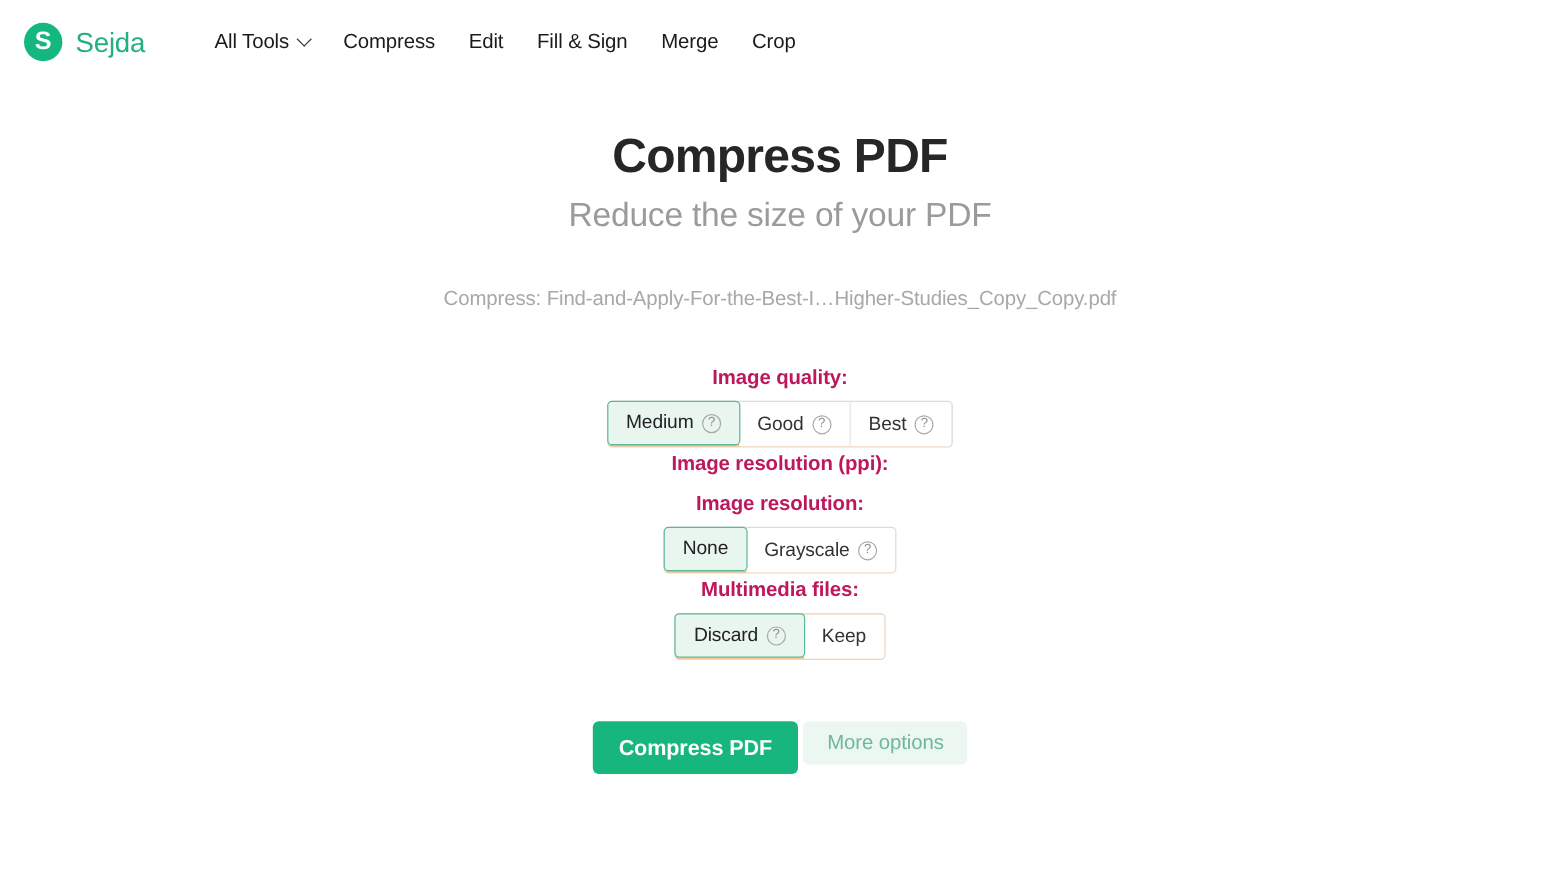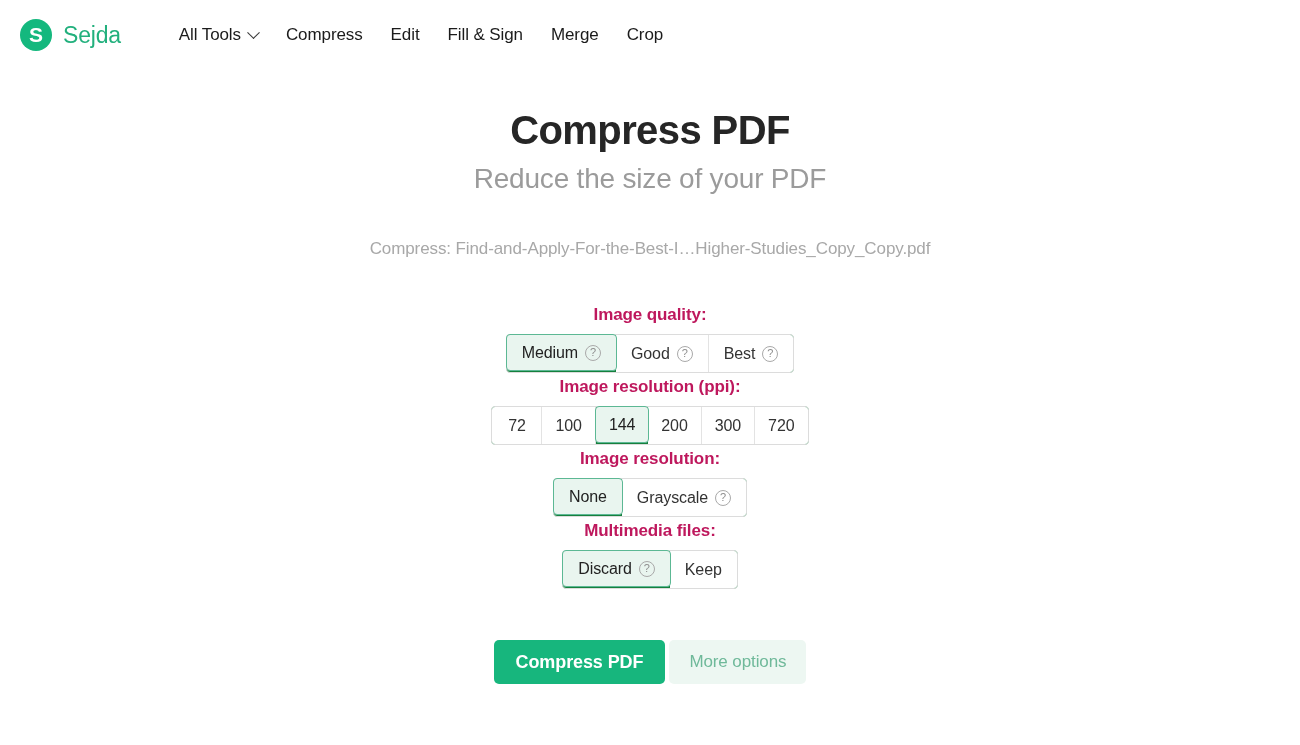--- a/index.html
+++ b/index.html
@@ -127,21 +127,21 @@
     font-size: 17px;
     font-weight: bold;
     color: #be185d;
     margin-bottom: 9px;
     letter-spacing: -0.1px;
   }
   .btn-group {
     display: inline-flex;
     border: 1px solid #dcdcdc;
     border-radius: 4px;
-    background: #15803d;
+    background: #fdba74;
     overflow: visible;
   }
   .seg {
     position: relative;
     display: flex;
     align-items: center;
     justify-content: center;
     gap: 7px;
     padding: 0 15px;
     height: 37px;
@@ -202,21 +202,21 @@
     letter-spacing: -0.1px;
     font-family: "Liberation Sans", sans-serif;
   }
   .btn-secondary {
     background: #edf7f2;
     color: #6fb99a;
     font-size: 17px;
     border: none;
     border-radius: 5px;
     padding: 0 20px;
-    height: 44px;
+    height: 36px;
     cursor: pointer;
     letter-spacing: -0.1px;
     font-family: "Liberation Sans", sans-serif;
   }
 </style>
 </head>
 <body>
 
 <div class="header">
 
@@ -263,40 +263,21 @@
               <span>?</span>
             </span>
           </div>
           <div class="seg">
             <span>Best</span>
             <span class="help-icon">
               <span>?</span>
             </span>
           </div>
         </div></div>
-      <div class="opt-block"><div class="opt-label">Image resolution (ppi):</div><div class="btn-group">
-          <div class="seg narrow">
-            <span>72</span>
-          </div>
-          <div class="seg narrow">
-            <span>100</span>
-          </div>
-          <div class="seg selected narrow">
-            <span>144</span>
-          </div>
-          <div class="seg narrow">
-            <span>200</span>
-          </div>
-          <div class="seg narrow">
-            <span>300</span>
-          </div>
-          <div class="seg narrow">
-            <span>720</span>
-          </div>
-        </div></div>
+      <div class="opt-block"><div class="opt-label">Image resolution (ppi):</div></div>
       <div class="opt-block"><div class="opt-label">Image resolution:</div><div class="btn-group">
           <div class="seg selected">
             <span>None</span>
           </div>
           <div class="seg">
             <span>Grayscale</span>
             <span class="help-icon">
               <span>?</span>
             </span>
           </div>

